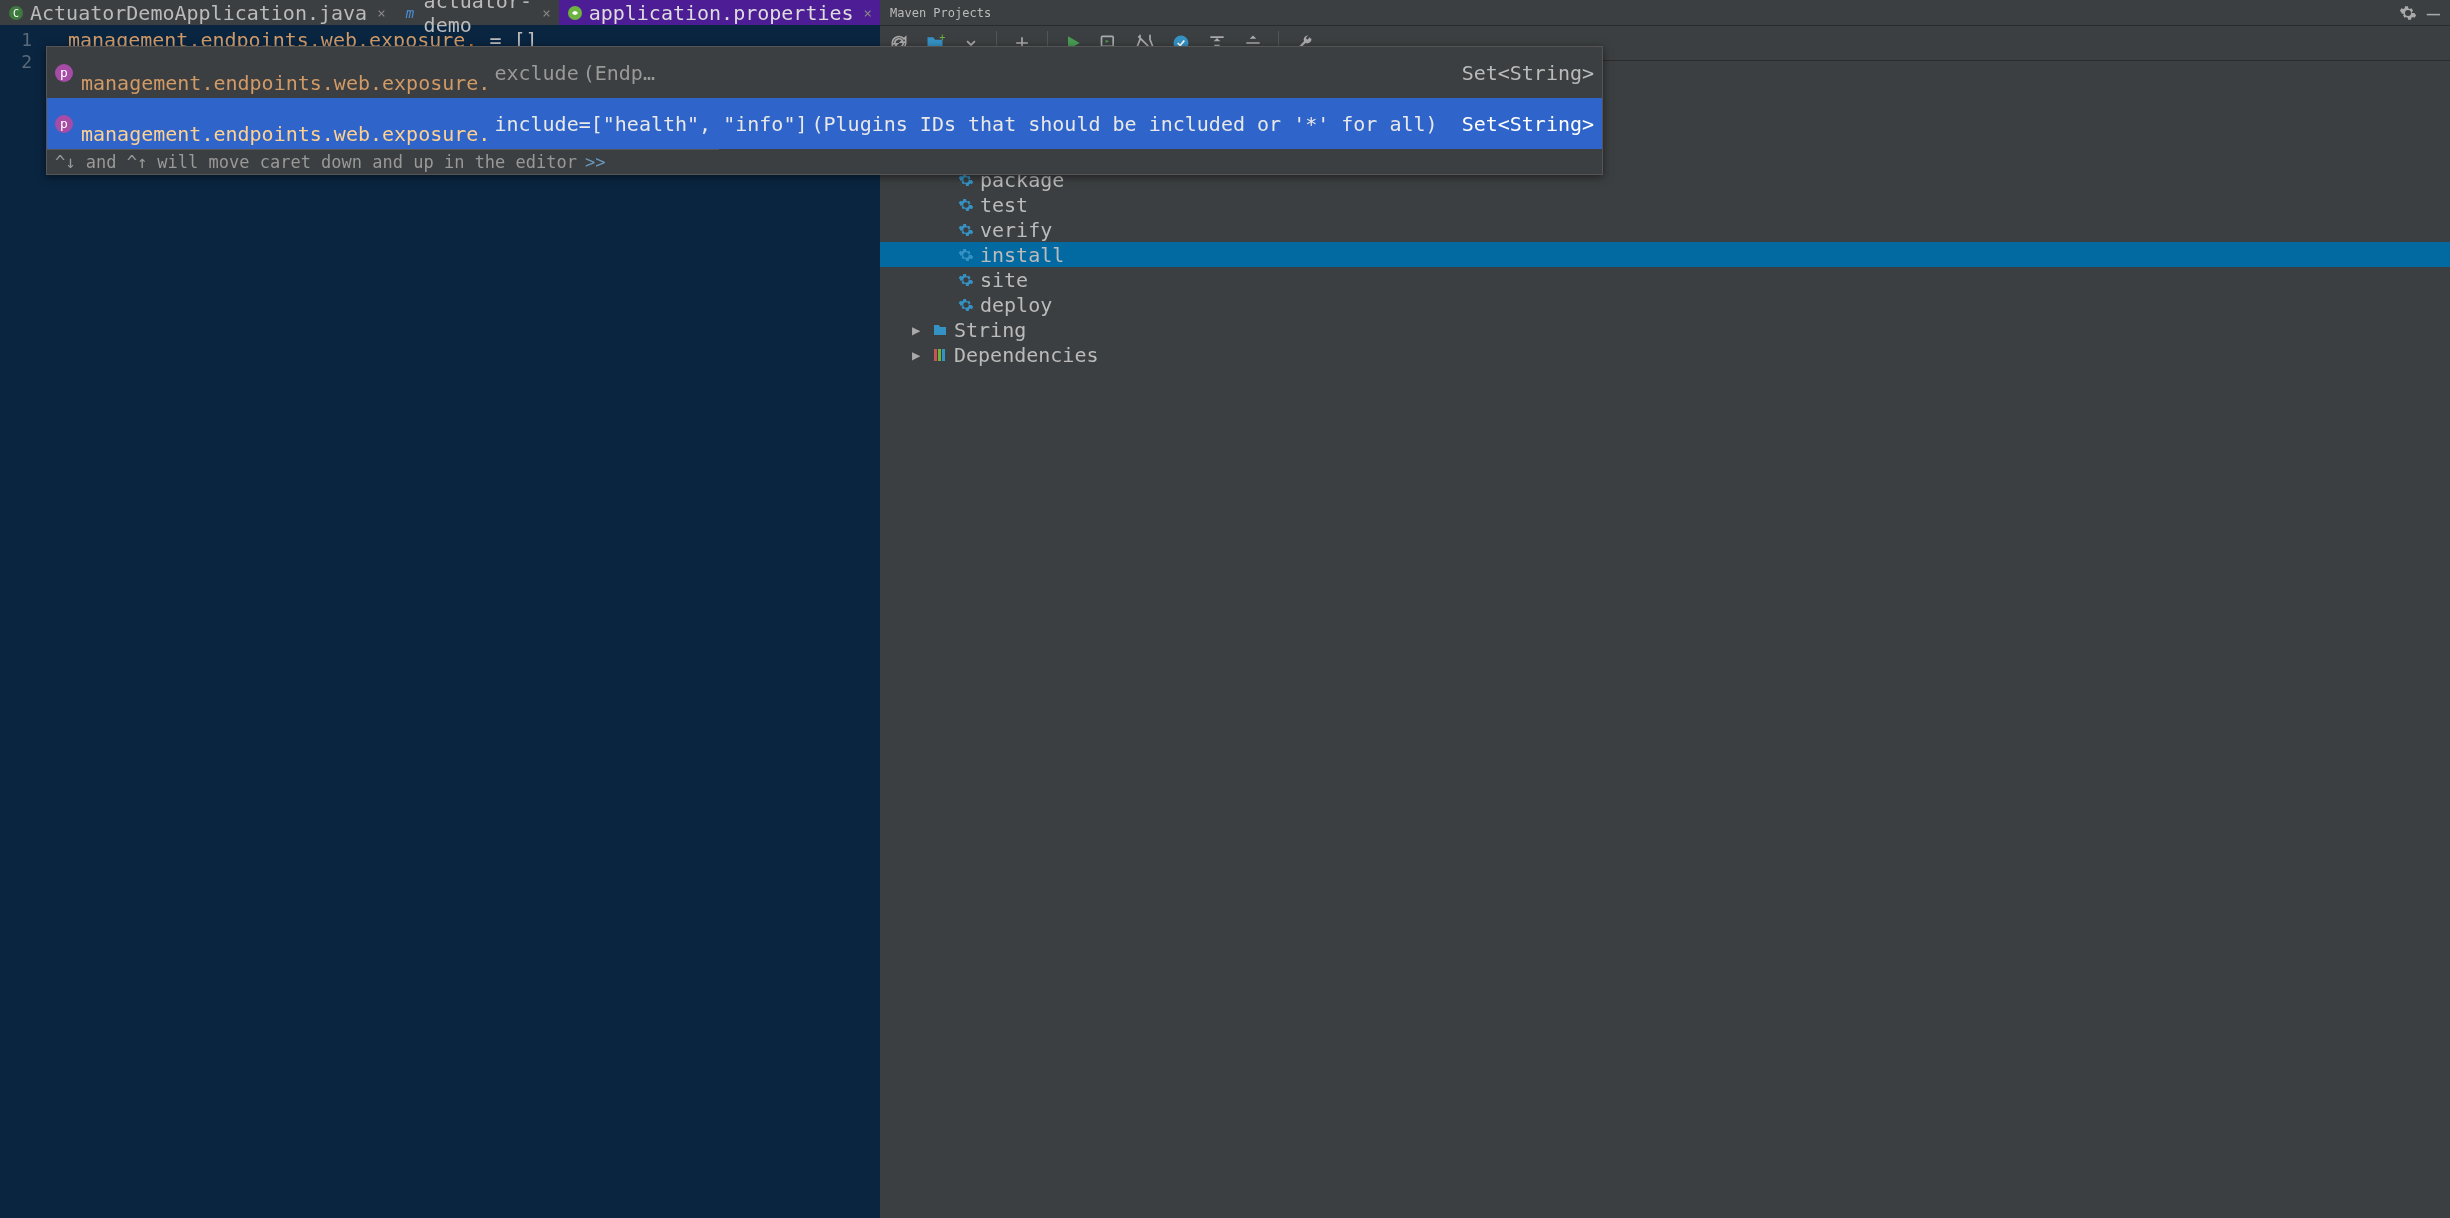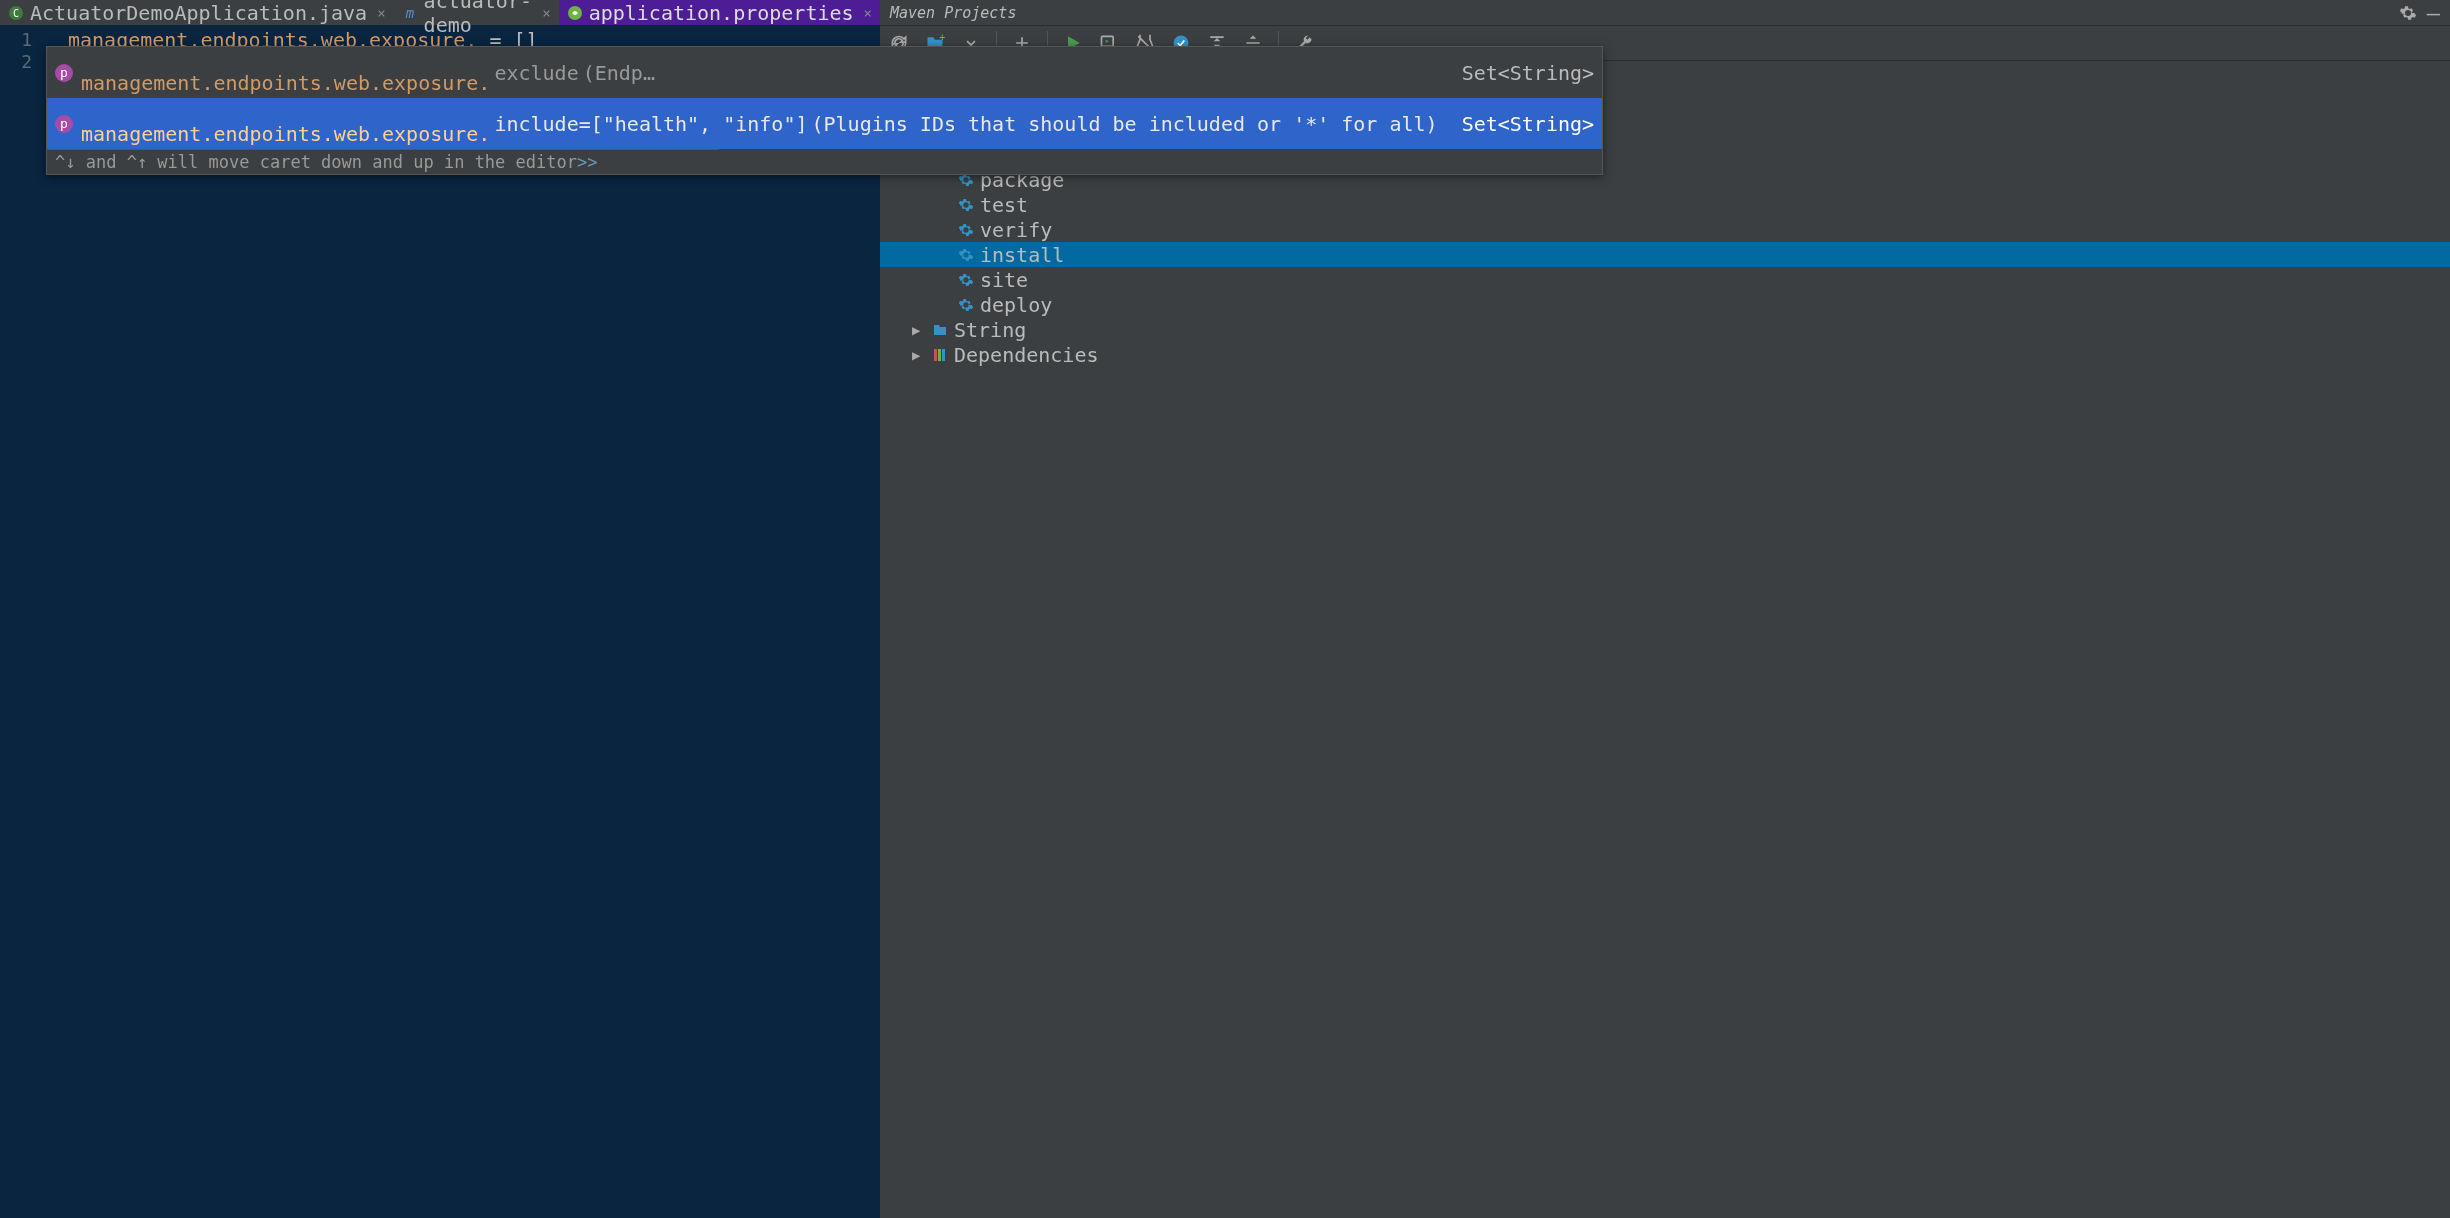--- a/index.html
+++ b/index.html
@@ -119,40 +119,40 @@
 .ac-row.sel .ac-suffix { color: #e8e8e8; }
 .ac-type { color: #bbb; margin-left: auto; padding-left: 20px;}
 .ac-row.sel .ac-type { color: #fff; }
 .ac-hint {
   padding: 2px 8px;
   background: #3c3f41;
   color: #999;
   font-size: 17px;
   display: flex;
   align-items: center;
-  gap: 0;
+  gap: 8px;
   width: 672px;
   border-top: 1px solid #555;
 }
 .ac-hint a { color: #6897bb; text-decoration: none; }
 .right-pane {
   flex: 1;
   background: #3c3f41;
   display: flex;
   flex-direction: column;
 }
 .right-header {
   display: flex;
   align-items: center;
   height: 25px;
   padding: 0 10px;
   color: #bbb;
   justify-content: space-between;
 }
-.right-header .title { font-size: 15px; font-style: italic; }
+.right-header .title { font-size: 12px; }
 .right-header .hbtns { display: flex; gap: 10px; align-items: center;}
 .toolbar {
   display: flex;
   align-items: center;
   height: 36px;
   padding: 0 8px;
   gap: 14px;
   border-top: 1px solid #2b2b2b;
   border-bottom: 1px solid #2b2b2b;
 }

